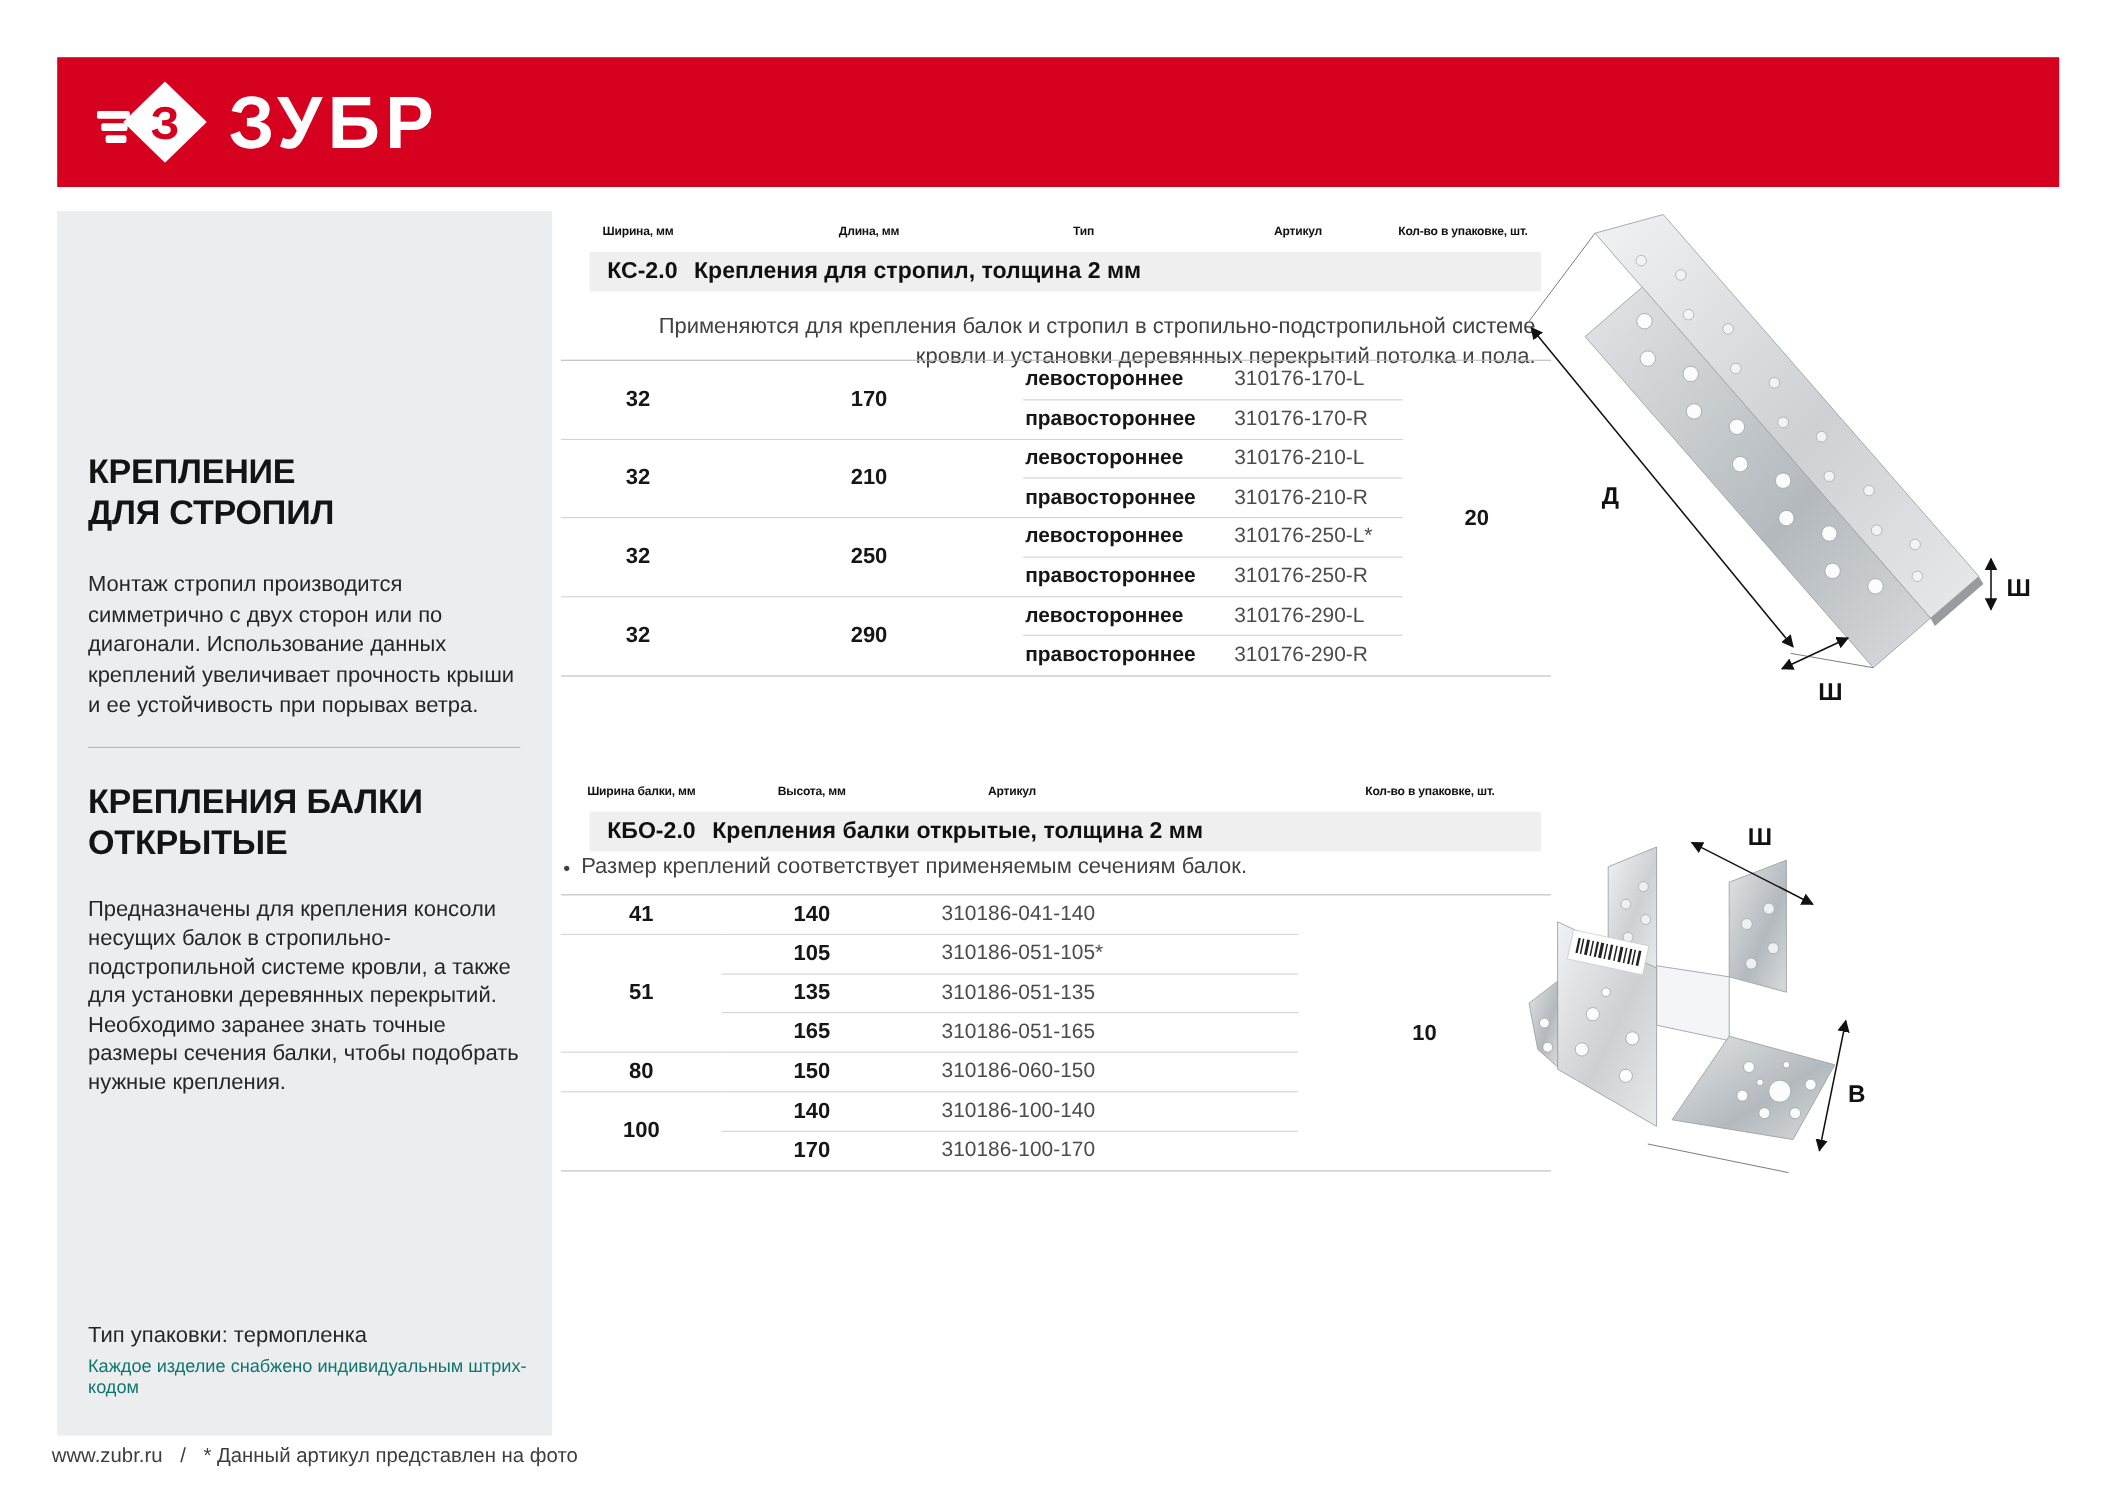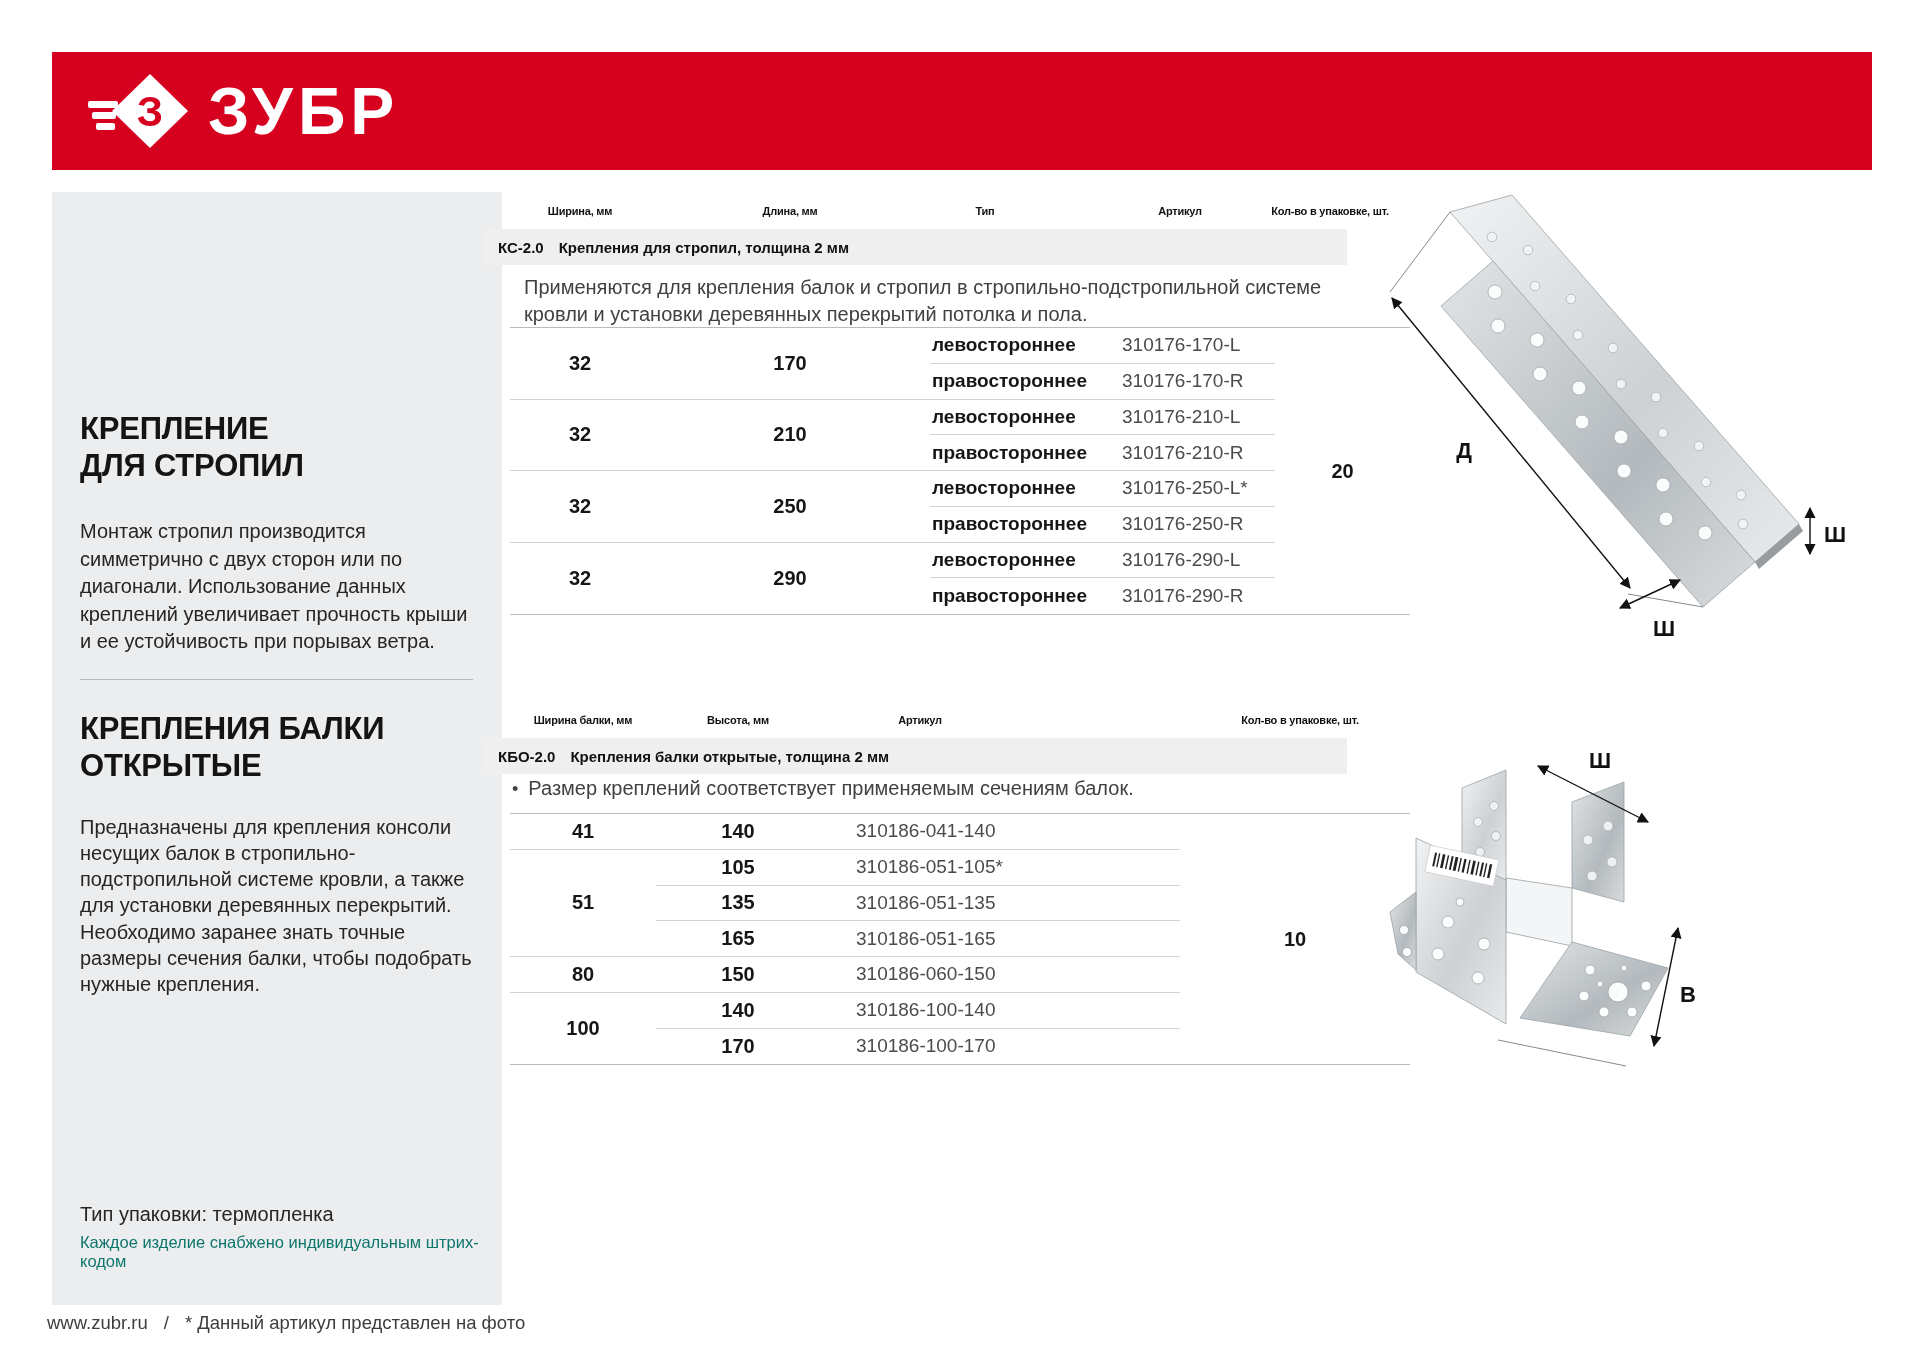--- a/index.html
+++ b/index.html
@@ -25,22 +25,22 @@
   .sb-pack{position:absolute;left:28px;bottom:34px;width:400px;margin-top:15px;}
   .sb-pack .l1{font-size:20px;color:#262626;}
   .sb-pack .l2{font-size:16.5px;color:#0f766e;margin-top:7px;}
 
   
   .footer{position:absolute;left:47px;top:1312px;display:flex;gap:16px;font-size:18.5px;color:#3d3d3d;}
 
   
   .hdr{position:absolute;transform:translateX(-50%);font-size:11px;font-weight:700;color:#111;
        white-space:nowrap;letter-spacing:-0.2px;}
-  .titlebar{position:absolute;left:482px;width:865px;height:36px;background:var(--titlebar-bg,#efefef);
-            display:flex;align-items:center;font-size:15px;font-weight:700;color:#111;}
+  .titlebar{position:absolute;left:536px;width:865px;height:36px;background:var(--titlebar-bg,#efefef);
+            display:flex;align-items:center;font-size:21px;font-weight:700;color:#111;}
   .titlebar .code{margin-left:16px;margin-right:15px;}
   .desc{position:absolute;left:518px;width:862px;font-size:20px;line-height:27px;color:#414141;}
   .note{position:absolute;left:512px;width:860px;font-size:20px;color:#414141;display:flex;}
   .note .bullet{margin-right:10px;font-size:18px;line-height:24px;}
 
   .tgrid{position:absolute;left:510px;width:900px;display:grid;grid-auto-rows:35.75px;
          border-top:1px solid #b9bbbd;border-bottom:1px solid #b9bbbd;grid-auto-flow:row;}
   #t1{top:327px;grid-template-columns:140px 280px 190px 155px 135px;}
   #t2{top:813px;grid-template-columns:146px 164px 360px 230px;}
   .c{display:flex;align-items:center;min-width:0;}
@@ -91,21 +91,21 @@
   <span class="hdr" style="left:580px;top:205px;">Ширина, мм</span>
   <span class="hdr" style="left:790px;top:205px;">Длина, мм</span>
   <span class="hdr" style="left:985px;top:205px;">Тип</span>
   <span class="hdr" style="left:1180px;top:205px;">Артикул</span>
   <span class="hdr" style="left:1330px;top:205px;">Кол-во в упаковке, шт.</span>
 
   <div class="titlebar" style="top:229px;">
     <span class="code">КС-2.0</span>
     <span>Крепления для стропил, толщина 2 мм</span>
   </div>
-  <p class="desc" style="top:268px;margin:6px;">Применяются для крепления балок и стропил в стропильно-подстропильной системе кровли и установки деревянных перекрытий потолка и пола.</p>
+  <p class="desc" style="top:268px;margin:16px;text-align:right;">Применяются для крепления балок и стропил в стропильно-подстропильной системе кровли и установки деревянных перекрытий потолка и пола.</p>
 
   <div class="tgrid" id="t1">
       <div class="c qty" style="grid-area: 1 / 5 / span 8;">20</div>
       <div class="c num bb" style="grid-row: span 2;">32</div>
       <div class="c num bb" style="grid-row: span 2;">170</div>
       <div class="c type bb">левостороннее</div>
       <div class="c sku bb">310176-170-L</div>
       <div class="c type bb">правостороннее</div>
       <div class="c sku bb">310176-170-R</div>
       <div class="c num bb" style="grid-row: span 2;">32</div>

